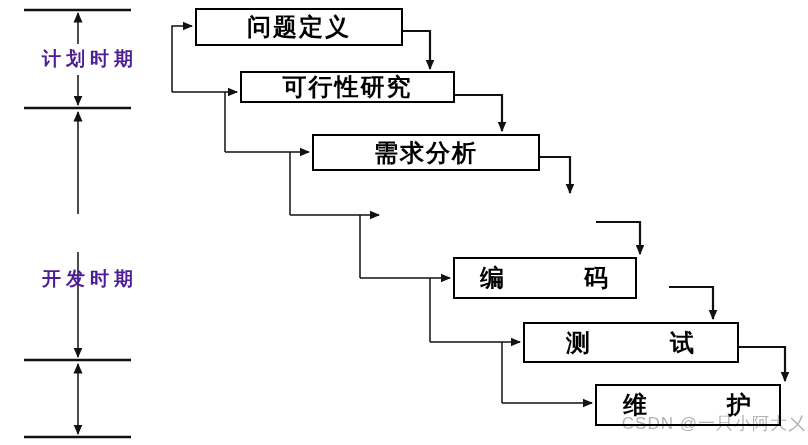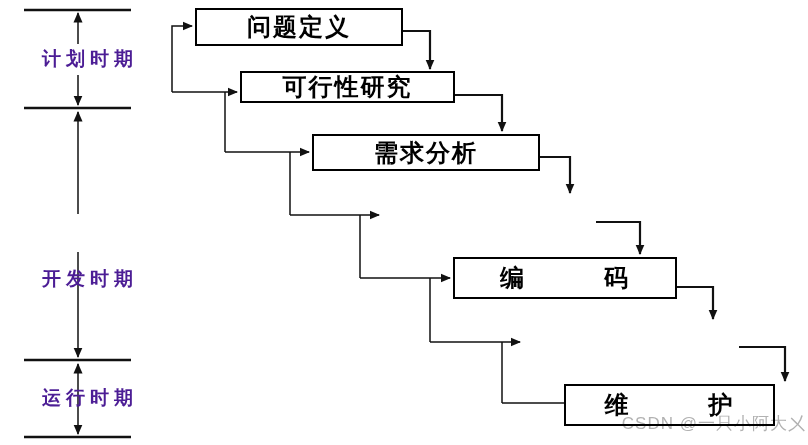--- a/index.html
+++ b/index.html
@@ -92,22 +92,22 @@
     <path class="stroke w-med" d="M360,215 V278"></path>
     <path class="stroke w-med" d="M360,278 H450" marker-end="url(#ah)"></path>
     <path class="stroke w-med" d="M430,278 V342"></path>
     <path class="stroke w-med" d="M430,342 H520" marker-end="url(#ah)"></path>
     <path class="stroke w-med" d="M502,342 V403"></path>
     <path class="stroke w-med" d="M502,403 H592" marker-end="url(#ah)"></path>
   </svg>
 
   <div class="phase-label" style="left:8px;top:42px;">计划时期</div>
   <div class="phase-label" style="left:8px;top:216px;margin-top:46px;">开发时期</div>
-  <div class="phase-label" style="left:8px;top:381px;">运行时期</div>
 
   <div class="flow-box" style="left:195px;top:8px;width:208px;height:38px;">问题定义</div>
   <div class="flow-box" style="left:240px;top:71px;width:215px;height:32px;">可行性研究</div>
   <div class="flow-box" style="left:312px;top:134px;width:228px;height:37px;">需求分析</div>
-  <div class="flow-box" style="left:453px;top:257px;width:224px;height:42px;">编　　　码</div>
-  <div class="flow-box" style="left:564px;top:384px;width:211px;height:42px;">维　　　护</div>
+  <div class="flow-box" style="left:453px;top:257px;width:184px;height:42px;">编　　　码</div>
+  <div class="flow-box" style="left:523px;top:322px;width:216px;height:41px;">测　　　试</div>
+  <div class="flow-box" style="left:595px;top:384px;width:186px;height:42px;">维　　　护</div>
 
   <div class="watermark">CSDN @一只小阿大㐅</div>
 </div>
 
 </body></html>

